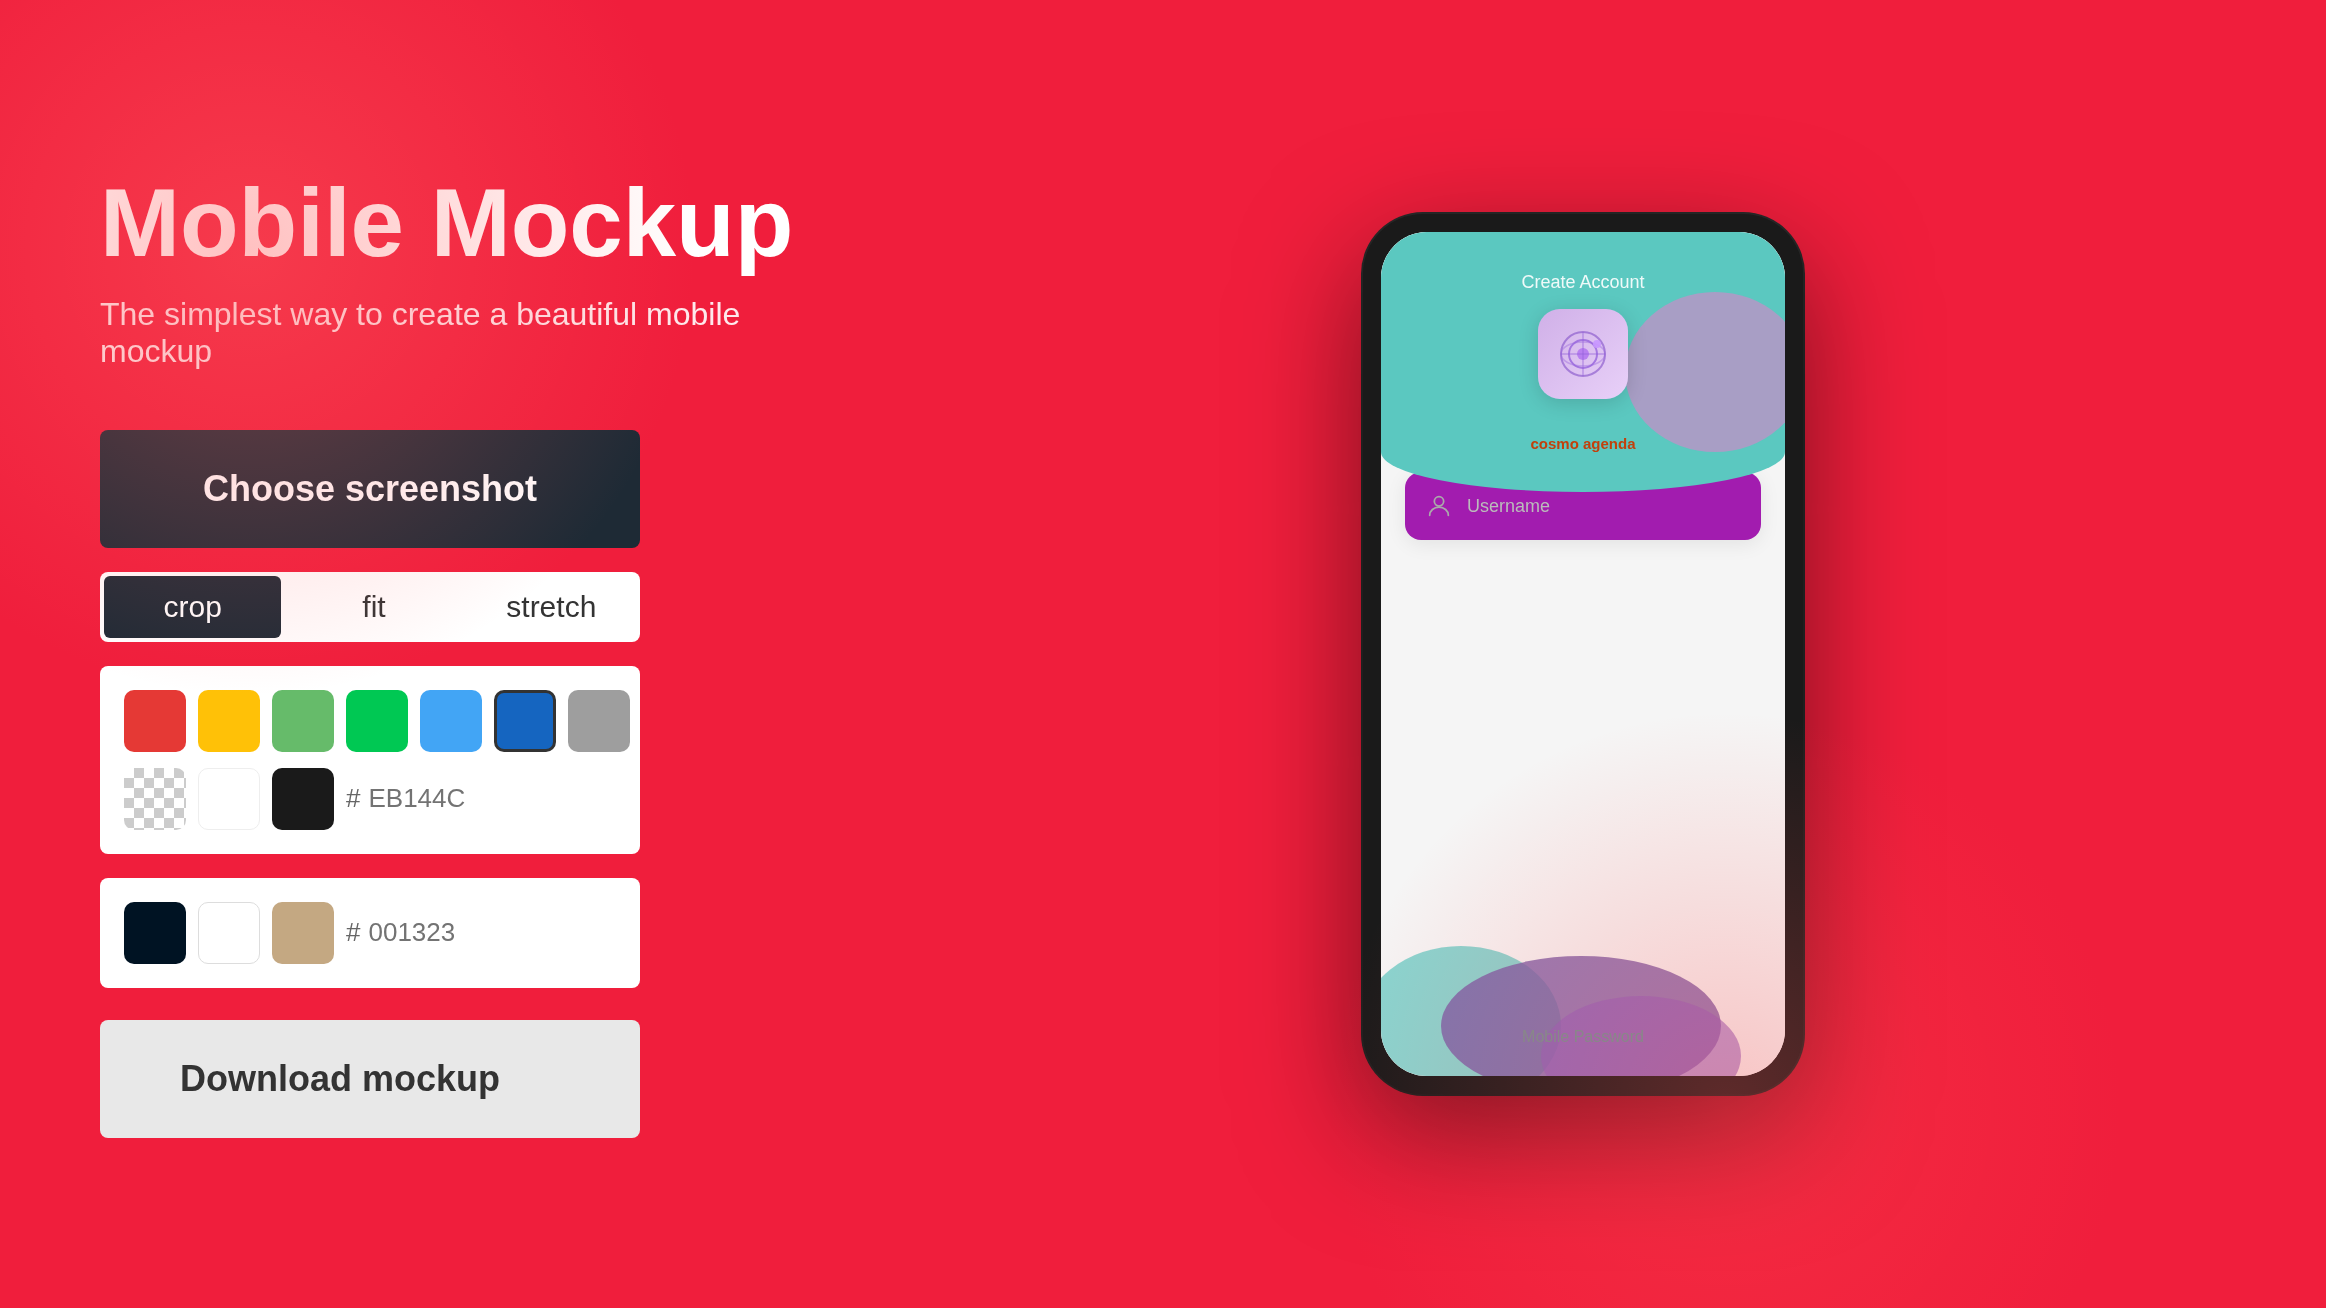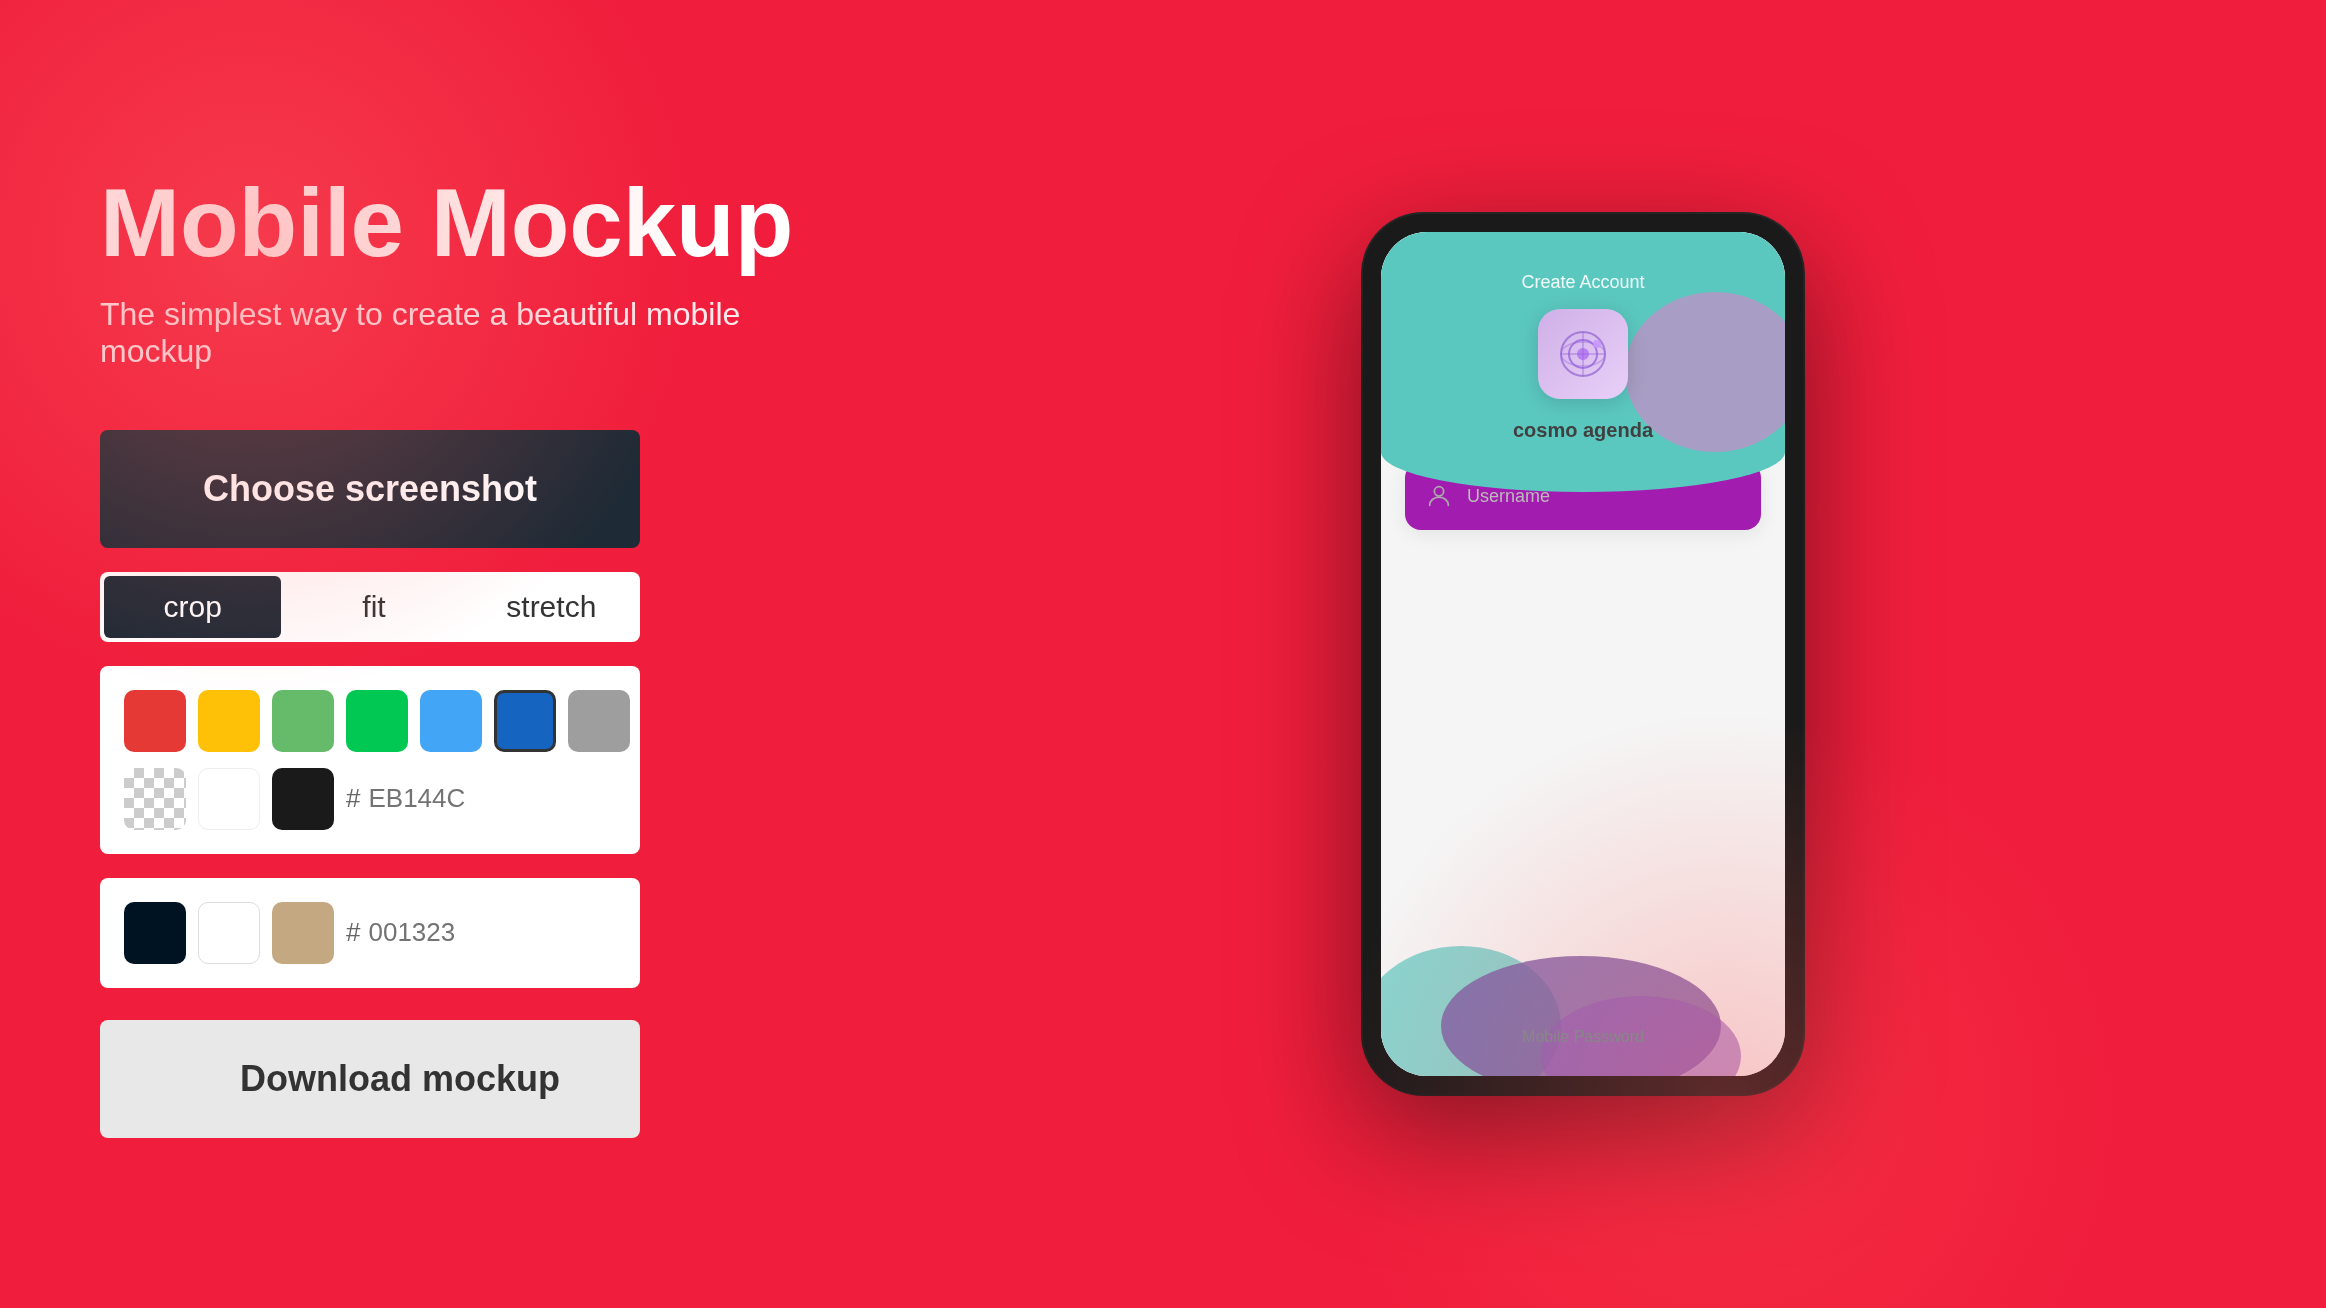--- a/index.html
+++ b/index.html
@@ -173,21 +173,21 @@
     .download-btn {
       background: #e8e8e8;
       color: #333;
       border: none;
       border-radius: 8px;
       padding: 38px 80px;
       font-size: 36px;
       font-weight: 600;
       cursor: pointer;
       width: 540px;
-      text-align: right;
+      text-align: left;
     }
 
     
     .right-panel {
       flex: 1;
       display: flex;
       justify-content: center;
       align-items: center;
       padding-right: 60px;
     }
@@ -273,24 +273,24 @@
       margin-bottom: 12px;
       box-shadow: 0 4px 20px rgba(0,0,0,0.15);
     }
 
     .app-icon svg {
       width: 60px;
       height: 60px;
     }
 
     .app-name {
-      color: #404040;
-      font-size: 20px;
+      color: #c2410c;
+      font-size: 15px;
       font-weight: 600;
-      margin-top: 8px;
+      margin-top: 24px;
     }
 
     
     .login-form {
       margin: 20px 24px 0;
       background: #a21caf;
       border-radius: 16px;
       padding: 0;
       box-shadow: 0 4px 20px rgba(0,0,0,0.08);
       overflow: hidden;

